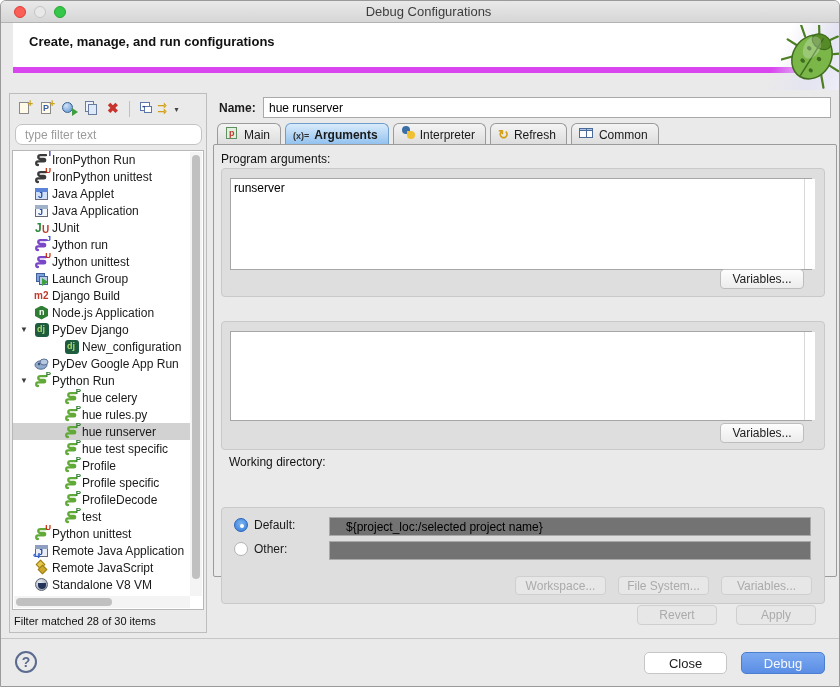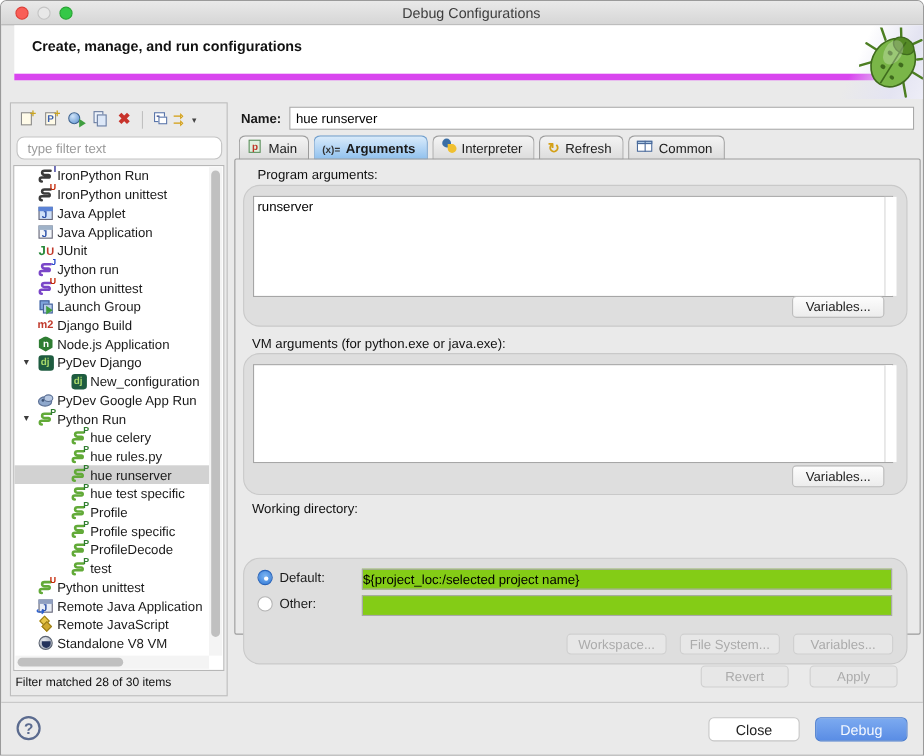--- a/index.html
+++ b/index.html
@@ -54,34 +54,34 @@
   #name-label { position:absolute; left:218px; top:100px; font-weight:bold; }
   #name-input { position:absolute; left:262px; top:96px; width:568px; height:21px; border:1px solid #a9a9a9; background:#fff; padding:0 5px; font-size:12px; font-family:"Liberation Sans",sans-serif; }
 
   #tabbar { position:absolute; left:216px; top:121px; height:23px; display:flex; align-items:flex-end; }
   .tab { height:22px; display:flex; align-items:center; gap:5px; padding:0 10px 0 7px; border:1px solid #9b9b9b; border-bottom:none; border-radius:6px 6px 0 0; background:linear-gradient(#f4f4f4,#dcdcdc); margin-right:4px; font-size:12px; }
   .tab.active { background:linear-gradient(#d9ebfb,#8fc0ee); border-color:#6f9ecd; font-weight:bold; }
 
   #tab-folder { position:absolute; left:212px; top:143px; width:624px; height:433px; border:1px solid #9b9b9b; border-radius:2px; }
 
   .section-label { position:absolute; font-size:12px; color:#111; }
-  .group { position:absolute; left:220px; width:604px; background:#dedede; border:1px solid #c9c9c9; border-radius:15px; }
+  .group { position:absolute; left:220px; width:604px; background:#dedede; border:1px solid #c9c9c9; border-radius:4px; }
   .argbox { position:absolute; left:8px; top:9px; width:582px; background:#fff; border:1px solid #a6a6a6; font-family:"Liberation Sans",sans-serif; font-size:12px; padding:2px 16px 2px 3px; resize:none; overflow:hidden; }
   .argbox-scrollstrip { position:absolute; top:10px; width:11px; background:#fff; border-left:1px solid #d8d8d8; }
   .btn { border:1px solid #bdbdbd; border-radius:4px; background:linear-gradient(#fdfdfd,#ececec); font-size:12px; font-family:"Liberation Sans",sans-serif; color:#222; padding:0; }
   .btn.small { width:84px; height:20px; }
   .btn.disabled { background:#e7e7e7; color:#ababab; border-color:#cfcfcf; }
   .vars-btn { position:absolute; right:20px; }
 
   .radio-row { position:absolute; display:flex; align-items:center; }
   .radio { width:14px; height:14px; border-radius:50%; border:1px solid #b4b4b4; background:#fff; position:relative; }
   .radio.on { background:radial-gradient(circle at 50% 40%, #7db6f2, #3178d6); border-color:#2a65ba; }
   .radio.on::after { content:""; position:absolute; left:4.5px; top:4.5px; width:4px; height:4px; border-radius:50%; background:#fff; }
   .radio-label { margin-left:6px; }
-  .wd-input { position:absolute; left:107px; height:19px; width:482px; border:1px solid #a9a9a9; background:#84cc16; padding:0 0; font-size:12px; font-family:"Liberation Sans",sans-serif; }
+  .wd-input { position:absolute; left:107px; height:19px; width:482px; border:1px solid #a9a9a9; background:#737373; padding:0 16px; font-size:12px; font-family:"Liberation Sans",sans-serif; }
   #wd-buttons { position:absolute; right:12px; bottom:8px; display:flex; gap:12px; }
   #wd-buttons .btn { width:91px; height:19px; }
 
   #revert-btn { position:absolute; left:636px; top:604px; width:80px; height:20px; }
   #apply-btn  { position:absolute; left:735px; top:604px; width:80px; height:20px; }
 
   
   #footer { position:absolute; left:0; top:637px; width:840px; height:50px; border-top:1px solid #c6c6c6; background:#eaeaea; }
   #help-btn { position:absolute; left:14px; top:12px; width:22px; height:22px; border:2px solid #5b6b8f; border-radius:50%; color:#5b6b8f; font-size:14px; font-weight:bold; display:flex; align-items:center; justify-content:center; background:transparent; }
   #close-btn { position:absolute; left:643px; top:13px; width:83px; height:22px; background:#fff; border:1px solid #c6c6c6; border-radius:5px; font-size:13px; color:#222; font-family:"Liberation Sans",sans-serif; }
@@ -329,28 +329,27 @@
         <span><span class="txt-ic" style="font-size:13px;color:#d4a017;">↻</span></span>
         <span>Refresh</span>
       </div>
       <div class="tab">
         <span><span class="ic" style="width:15px;"><span style="position:absolute;left:0;top:3px;width:14px;height:10px;background:#fff;border:1px solid #4a6a9a;"></span><span style="position:absolute;left:0;top:3px;width:14px;height:3px;background:#a8c4e0;border:1px solid #4a6a9a;"></span><span style="position:absolute;left:7px;top:3px;width:1px;height:10px;background:#4a6a9a;"></span></span></span>
         <span>Common</span>
       </div>
     </div>
   <div id="tab-folder"></div>
 
-  <span class="section-label" style="left:233px; top:151px;">Program arguments:</span>
+  <span class="section-label" style="left:220px; top:151px;">Program arguments:</span>
   <div class="group" style="top:167px; height:129px;">
     <textarea class="argbox" style="height: 92px;">runserver</textarea>
     <div class="argbox-scrollstrip" style="right:9px; height:90px;"></div>
     <button class="btn small vars-btn" style="bottom:7px;">Variables...</button>
   </div>
 
-  <span class="section-label" style="left:228px; top:304px;">VM arguments (for python.exe or java.exe):</span>
   <div class="group" style="top:320px; height:129px;">
     <textarea class="argbox" style="height: 90px;"></textarea>
     <div class="argbox-scrollstrip" style="right:9px; height:88px;"></div>
     <button class="btn small vars-btn" style="bottom:6px;">Variables...</button>
   </div>
 
   <span class="section-label" style="left:228px; top:454px;">Working directory:</span>
   <div class="group" style="top:470px; height:97px;margin-top:36px;">
     <div class="radio-row" style="left:12px; top:10px;">
       <div class="radio on"></div>

